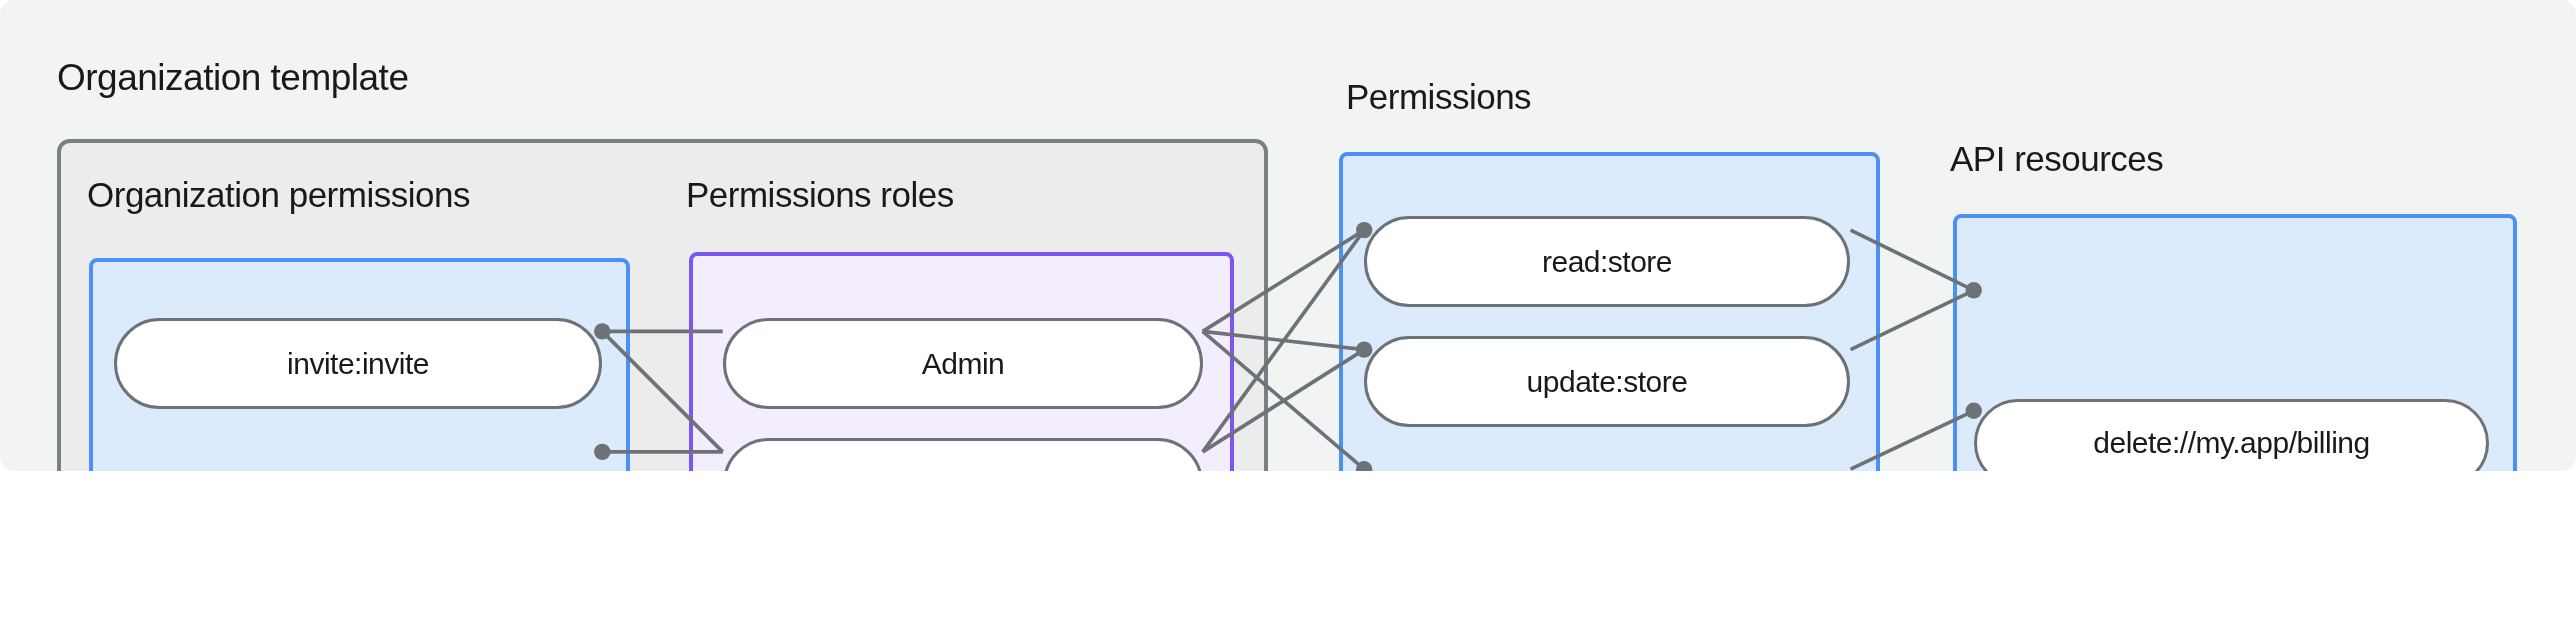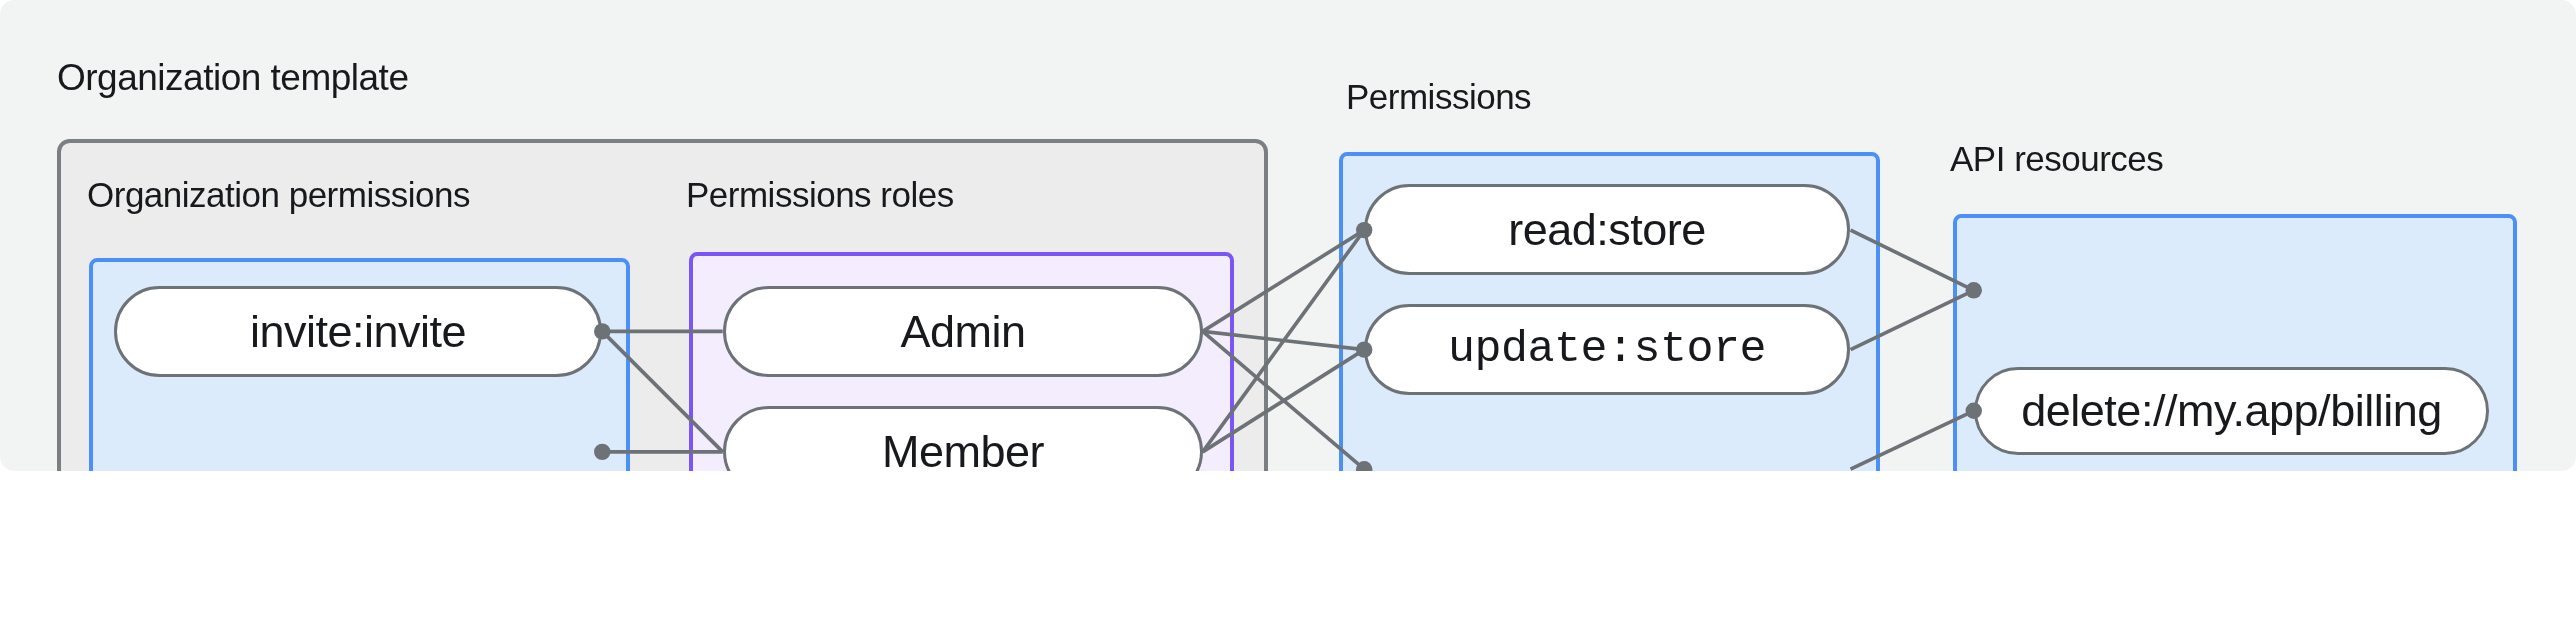--- a/index.html
+++ b/index.html
@@ -16,21 +16,21 @@
     letter-spacing:-0.5px;white-space:nowrap;
   }
   .box{position:absolute;box-sizing:border-box;}
   .box-gray{background:#ececed;border:4.6px solid #7a7f83;border-radius:12.8px;}
   .box-blue{background:#dcebfc;border:4.6px solid #4a90f6;border-radius:8.2px;}
   .box-purple{background:#f3edfd;border:4.6px solid #7c55f7;border-radius:8.2px;}
   .pill{
     position:absolute;box-sizing:border-box;background:#ffffff;
     border:3.7px solid #6d7277;border-radius:64px;
     display:flex;align-items:center;justify-content:center;
-    font-size:45px;color:#17191c;letter-spacing:-0.5px;white-space:nowrap;
+    font-size:30px;color:#17191c;letter-spacing:-0.5px;white-space:nowrap;margin-top:32px;
   }
   #edges{position:absolute;left:0;top:0;pointer-events:none;z-index:10;}
 </style>
 </head>
 <body>
 
 <div id="canvas">
 
   <div class="diagram-title" style="left:57px;top:57px;">Organization template</div>
 
@@ -47,21 +47,21 @@
 
   <div class="group-label" style="left:1942px;top:139px;margin-left:8px;">API resources</div>
   <div class="box box-blue" style="left:1953px;top:214px;width:564px;height:272px;"></div>
 
   <div class="pill" style="left:114px;top:286px;width:488px;height:91px;">invite:invite</div>
 
   <div class="pill" style="left:723px;top:406px;width:480px;height:91px;">Member</div>
   <div class="pill" style="left:723px;top:286px;width:480px;height:91px;">Admin</div>
 
   <div class="pill" style="left:1364px;top:184px;width:486px;height:91px;">read:store</div>
-  <div class="pill" style="left:1364px;top:304px;width:486px;height:91px;font-family:Liberation Mono, monospace;">update:store</div>
+  <div class="pill" style="left:1364px;top:304px;width:486px;height:91px;">update:store</div>
 
   <div class="pill" style="left:1974px;top:367px;width:515px;height:88px;">delete://my.app/billing</div>
 
   <svg id="edges" width="2576" height="619" viewBox="0 0 2823 678">
       <line x1="660" y1="363" x2="792" y2="363" stroke="#6d7277" stroke-width="4"></line>
       <line x1="660" y1="363" x2="792" y2="495" stroke="#6d7277" stroke-width="4"></line>
       <line x1="660" y1="495" x2="792" y2="495" stroke="#6d7277" stroke-width="4"></line>
       <line x1="1318" y1="363" x2="1495" y2="252" stroke="#6d7277" stroke-width="4"></line>
       <line x1="1318" y1="363" x2="1495" y2="383" stroke="#6d7277" stroke-width="4"></line>
       <line x1="1318" y1="363" x2="1495" y2="514" stroke="#6d7277" stroke-width="4"></line>

